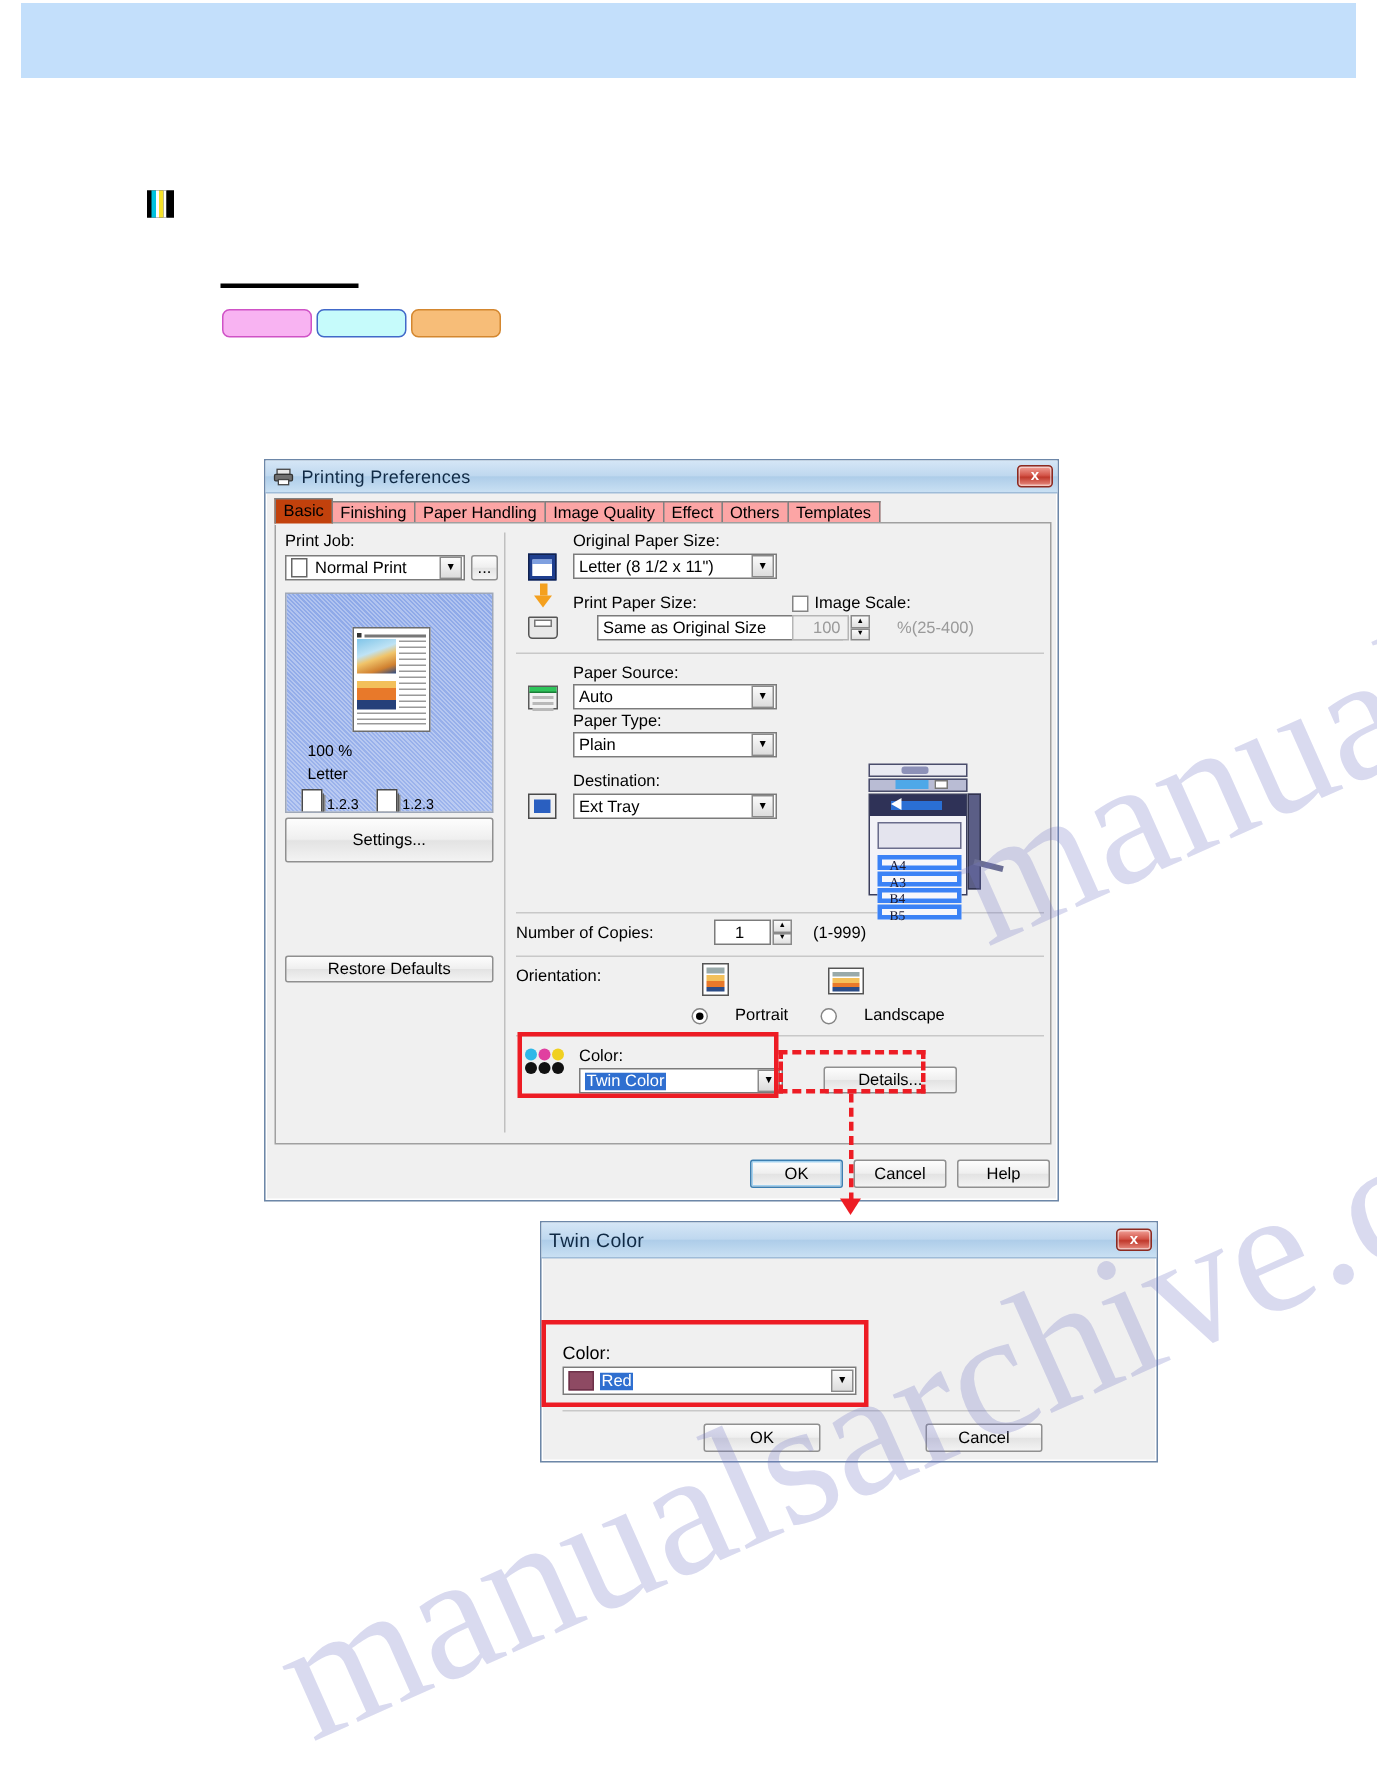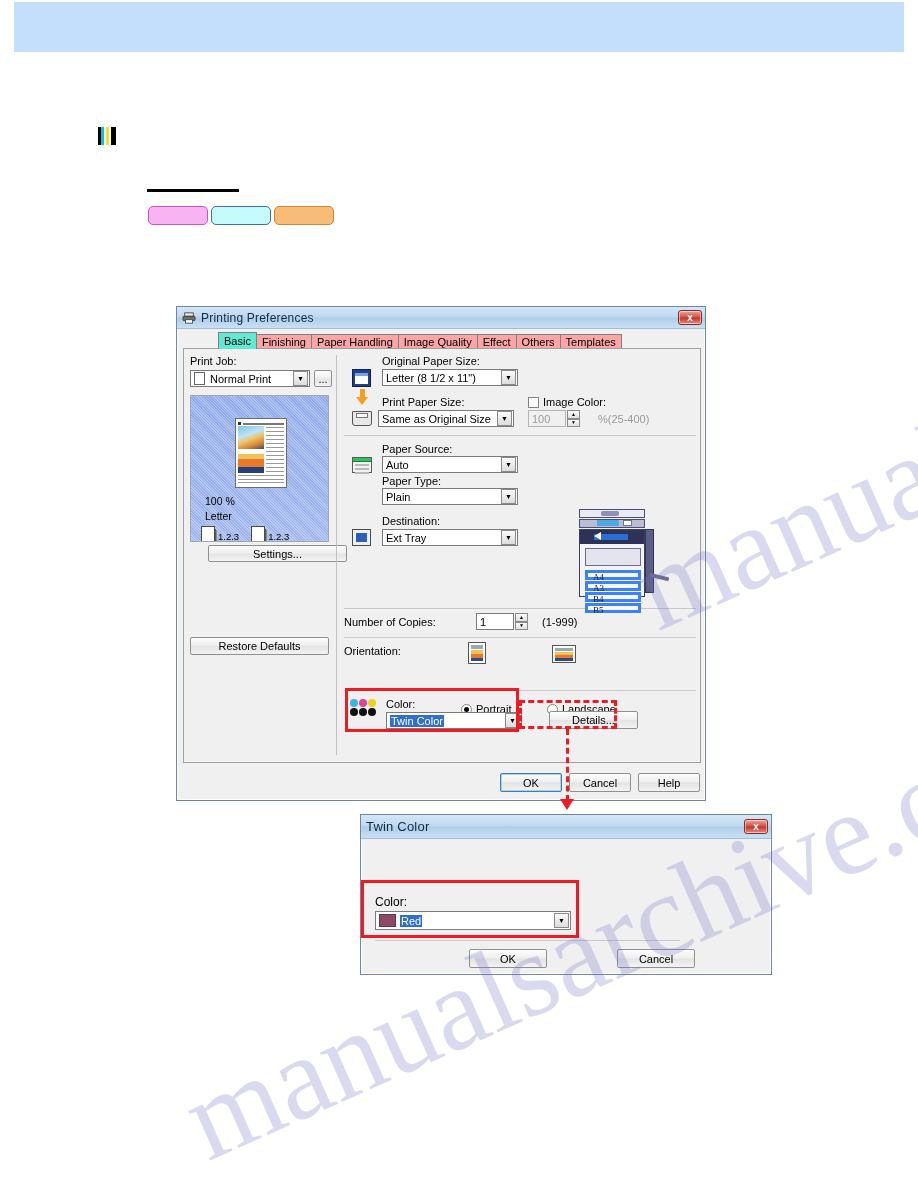--- a/index.html
+++ b/index.html
@@ -70,22 +70,22 @@
 
   .tabstrip { position:absolute; left:6px; top:25px; display:flex; align-items:flex-end; height:17px; }
   .tab {
     height:15px; padding:0 5px;
     border:1px solid #808080; border-bottom:none;
     background:#fca5a5;
     font-size:11px; color:#000;
     display:flex; align-items:center;
     margin-right:-1px;
   }
-  .tab.active { height:17px; background:#5eead4; border-color:#808080; position:relative; z-index:2;
-    box-shadow: 0 1px 0 #f0f0f0; margin-left: 35px; }
+  .tab.active { height:17px; background:#c2410c; border-color:#808080; position:relative; z-index:2;
+    box-shadow: 0 1px 0 #f0f0f0; }
 
   .panel {
     position:absolute;
     border:1px solid #a0a0a0; background:#f0f0f0;
   }
 
   .lbl { position:absolute; font-size:11px; color:#000; white-space:nowrap; }
 
   .combo {
     position:absolute; background:#fff;
@@ -118,31 +118,31 @@
     position:absolute; border:1px solid #b4b4b4;
   }
   .group > .g-label {
     position:absolute; top:-7px; left:6px; background:#f0f0f0;
     padding:0 3px; font-size:11px; color:#000;
   }
 
   .hr { position:absolute; height:1px; background:#c8c8c8; }
   .vr { position:absolute; width:1px; background:#c0c0c0; }
 
-  .radio { position:absolute; display:flex; align-items:center; font-size:11px; gap:4px;margin-top:32px; }
+  .radio { position:absolute; display:flex; align-items:center; font-size:11px; gap:18px; }
   .radio .dot { width:11px; height:11px; border-radius:50%; background:#fff; border:1px solid #848484;
     display:flex; align-items:center; justify-content:center; }
   .radio .dot.on::after { content:''; width:5px; height:5px; border-radius:50%; background:#000; }
 
   .chk { position:absolute; display:flex; align-items:center; font-size:11px; gap:4px; }
   .chk .box { width:11px; height:11px; background:#fff; border:1px solid #848484; }
 
   .spin { position:absolute; display:flex; align-items:stretch; height:17px; }
   .spin .fld { width:38px; background:#fff; border:1px solid #7b7b7b; font-size:11px;
-               display:flex; align-items:center; padding-left:3px; }
+               display:flex; align-items:center; padding-left:13px; }
   .spin .fld.disabled { background:#f0f0f0; color:#9a9a9a; border-color:#b5b5b5; }
   .spin .ud { width:13px; display:flex; flex-direction:column; margin-left:1px; }
   .spin .ud div { flex:1; background:linear-gradient(to bottom,#fafafa,#e0e0e0);
                   border:1px solid #8a8a8a; display:flex; align-items:center; justify-content:center;
                   font-size:5px; line-height:1; }
 
   
   .anno-solid { position:absolute; border:3px solid #ed1c24; pointer-events:none; }
   .anno-dash  { position:absolute; border:3px dashed #ed1c24; pointer-events:none; }
   .anno-line  { position:absolute; border-left:3px dashed #ed1c24; pointer-events:none; }
@@ -325,21 +325,21 @@
       <div class="pv-size">Letter</div>
       <div class="pv-pages">
         <span class="pg-ico"></span>
         <span class="pg-txt">1.2.3</span>
         <span class="pg-ico" style="margin-left:9px"></span>
         <span class="pg-txt">1.2.3</span>
       </div>
 
     </div>
 
-    <div class="btn" style="left:24px; top:196px; width:139px; height:17px;">Settings...</div>
+    <div class="btn" style="left:6px; top:196px; width:139px; height:30px;">Settings...</div>
 
 
     <div class="btn" style="left:6px; top:288px; width:139px; height:18px;">Restore Defaults</div>
 
     <div class="vr" style="left:152px; top:6px; height:400px;"></div>
 
     <div class="sideicon ic-monitor" style="left:168px; top:20px;">
         <span class="scr"></span>
       </div>
     <div class="lbl" style="left:198px; top:6px;">Original Paper Size:</div>
@@ -349,28 +349,28 @@
     </div>
 
     <div class="sideicon" style="left:172px; top:40px;">
       <div class="ic-arrow-stem"></div>
         <div class="ic-arrow-d"></div>
     </div>
     <div class="sideicon ic-printer" style="left:168px; top:62px;">
         <div class="top"></div>
       </div>
     <div class="lbl" style="left:198px; top:47px;">Print Paper Size:</div>
-    <div class="combo" style="left:194px; top:61px; width:136px;">
+    <div class="combo" style="left:214px; top:61px; width:164px;">
       <span class="txt">Same as Original Size</span>
       <span class="arrow">▼</span>
     </div>
 
     <div class="chk" style="left:344px; top:47px;">
       <span class="box"></span>
-      <span>Image Color:</span>
+      <span>Image Scale:</span>
     </div>
     <div class="spin" style="left:344px; top:61px;">
       <div class="fld disabled">100</div>
       <div class="ud">
           <div>▲</div>
           <div>▼</div>
         </div>
     </div>
     <div class="lbl" style="left:414px; top:64px; color:#9a9a9a;">%(25-400)</div>
 

